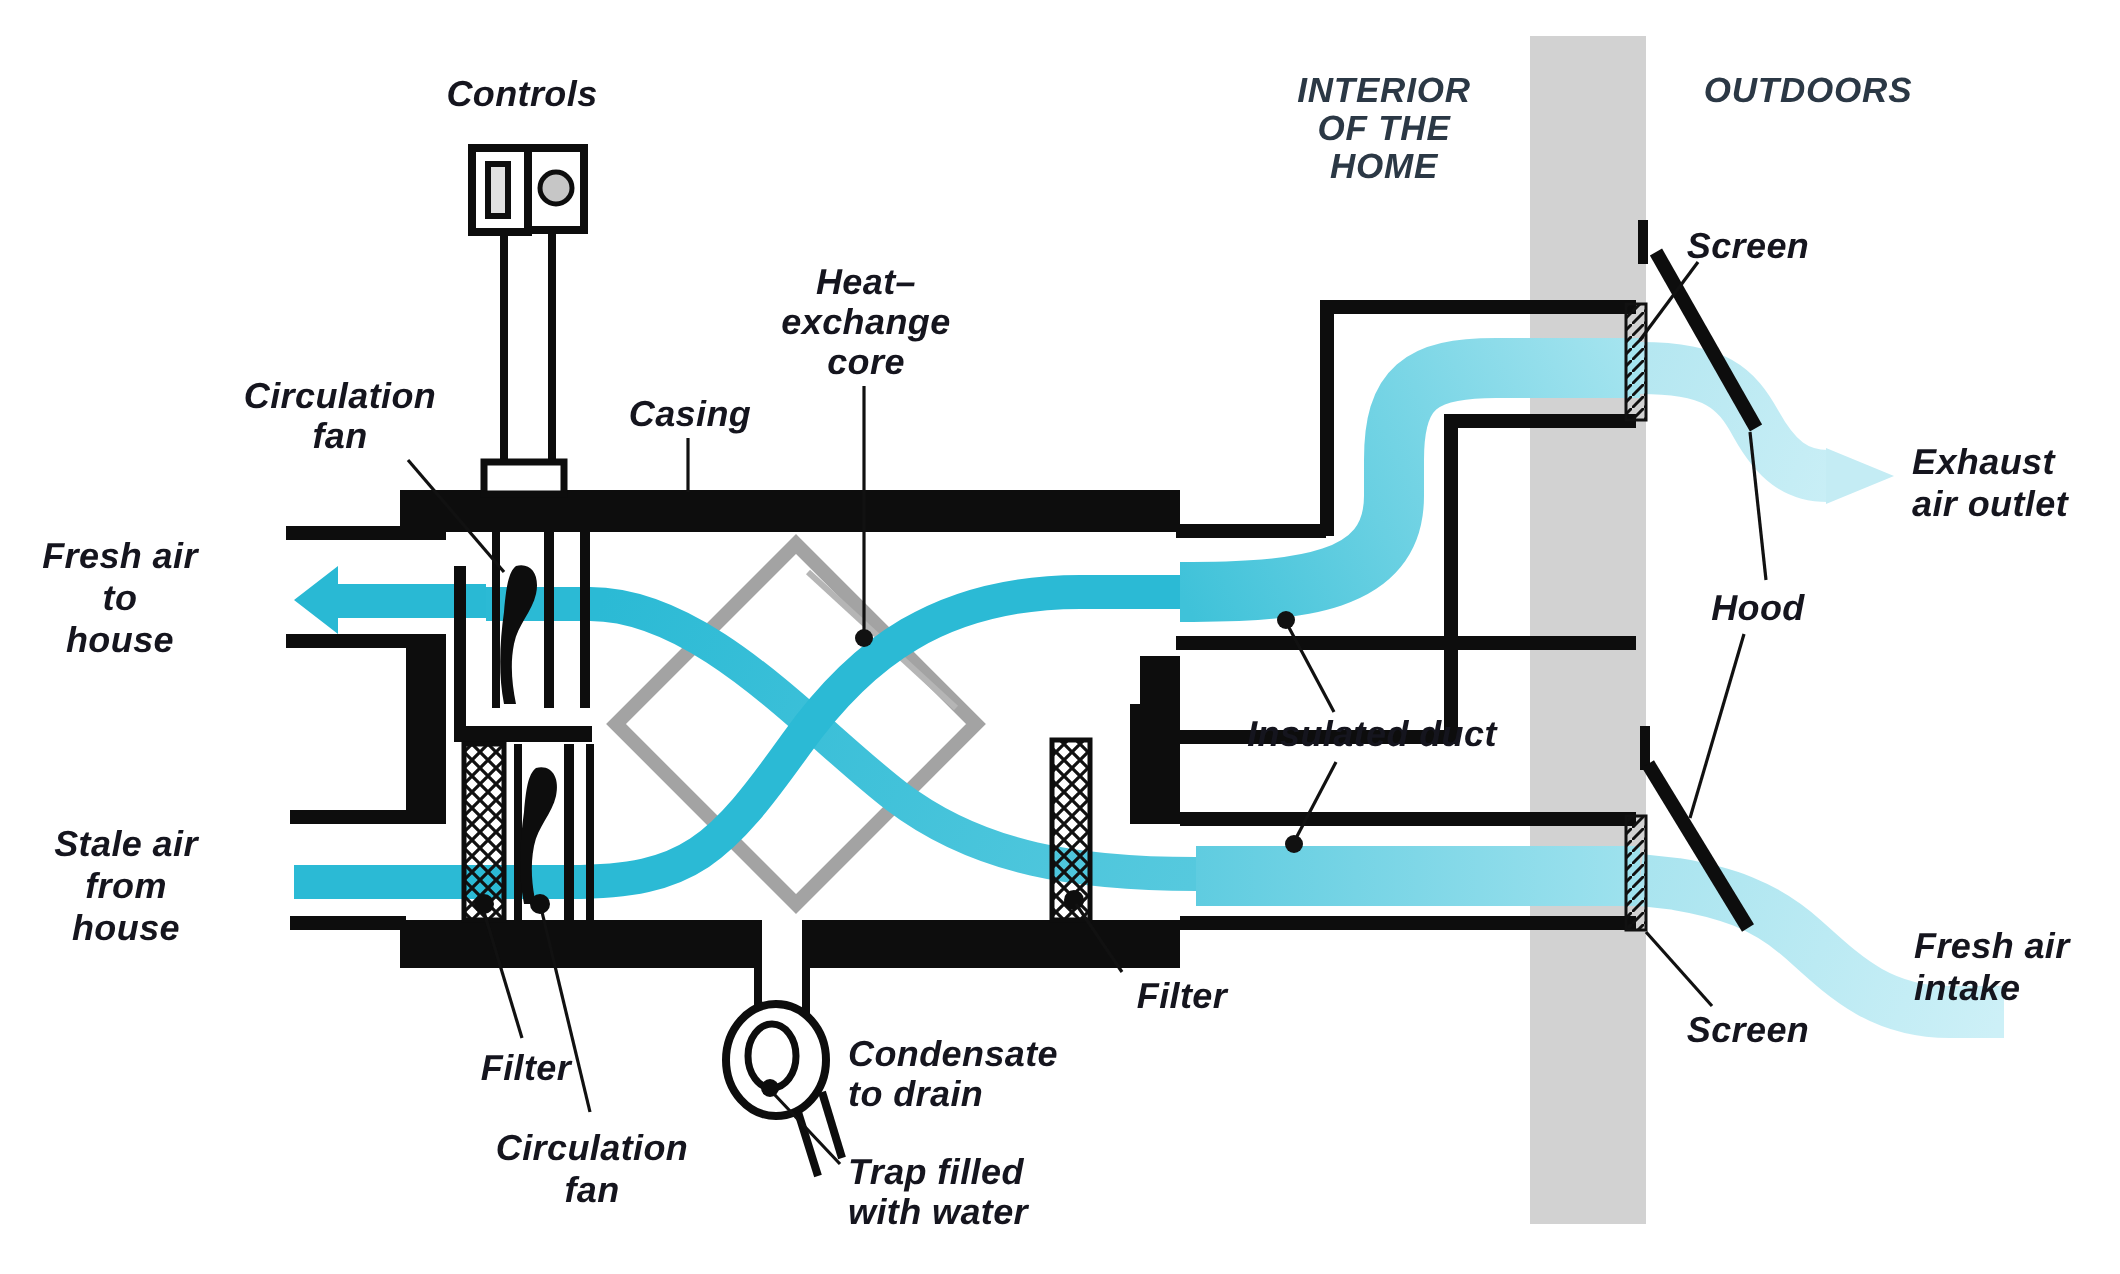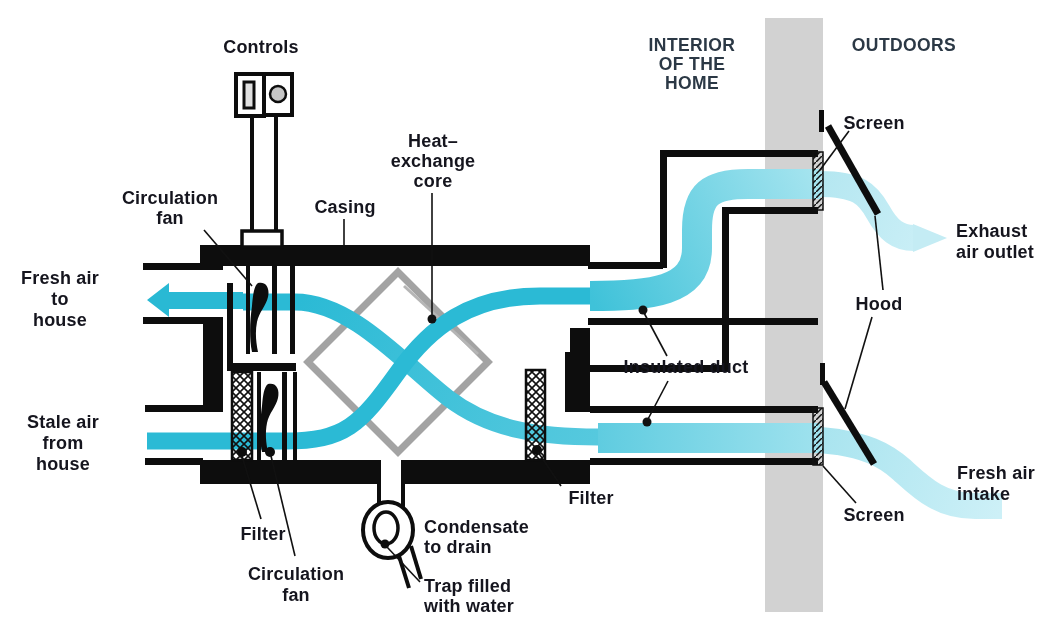--- a/index.html
+++ b/index.html
@@ -1,16 +1,16 @@
 <!DOCTYPE html>
 <html><head>
 <meta charset="utf-8">
 <style>
   html,body{margin:0;padding:0;background:#ffffff;}
-  .stage{position:relative;width:1060px;height:637px;background:#ffffff;overflow:hidden;}
+  .stage{position:relative;width:1060px;height:637px;background:#ffffff;overflow:hidden;font-style:italic;}
   svg{position:absolute;left:0;top:0;}
   .lbl{font-family:"Liberation Sans",sans-serif;font-weight:600;font-size:18px;fill:#15151e;letter-spacing:.2px;}
   .zone{font-family:"Liberation Sans",sans-serif;font-weight:700;font-size:17.5px;fill:#2b3845;letter-spacing:.4px;}
 </style>
 </head>
 <body>
 
 <div class="stage">
 <svg width="1060" height="637" viewBox="0 0 1060 637" xmlns="http://www.w3.org/2000/svg">
   <defs>

